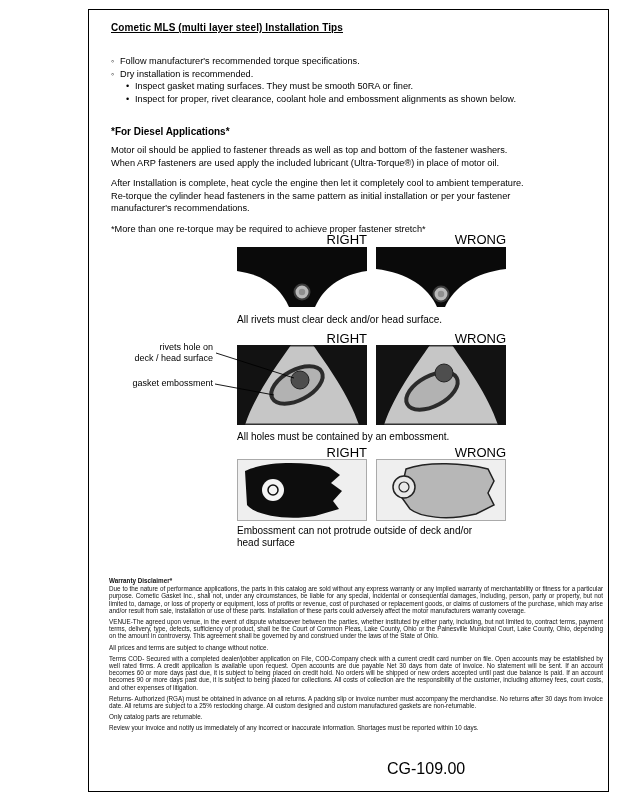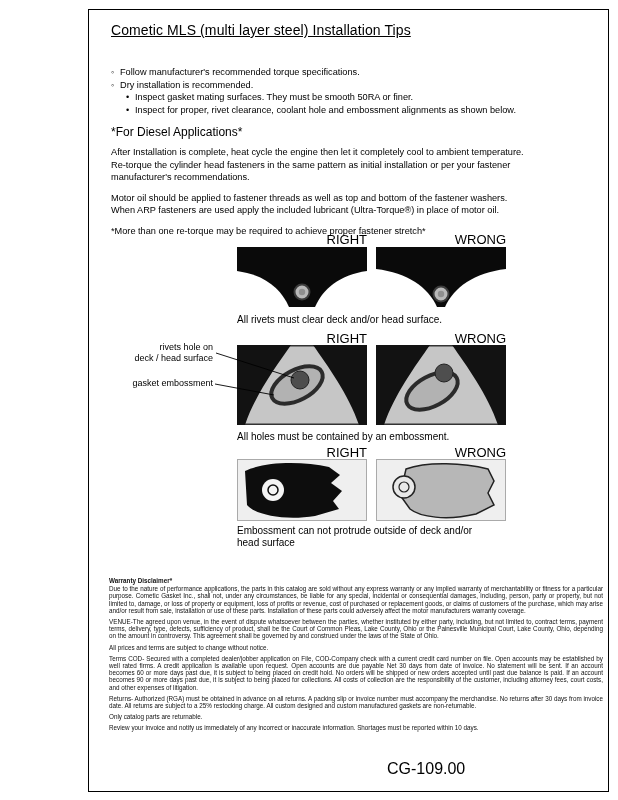--- a/index.html
+++ b/index.html
@@ -3,26 +3,26 @@
 <meta charset="utf-8">
 <style>
   *{box-sizing:border-box;margin:0;padding:0}
   html,body{background:#ffffff}
   .screen{position:relative;width:618px;height:800px;background:#ffffff;
           font-family:"Liberation Sans",sans-serif;color:#000;overflow:hidden}
   .frame{position:absolute;left:88px;top:9px;width:521px;height:783px;border:1px solid #000}
 
   
   .content{position:absolute;left:22px;top:12px;width:434px}
-  .title{font-size:14px;font-weight:normal;text-decoration:underline;margin-bottom:28px;letter-spacing:.1px}
+  .title{font-size:10px;font-weight:bold;text-decoration:underline;margin-bottom:22px;letter-spacing:.1px}
   .bullet{position:relative;font-size:9.2px;line-height:12.5px;padding-left:9px}
   .bullet::before{content:"◦";position:absolute;left:0;top:0}
   .sub{margin-left:15px}
   .sub::before{content:"•"}
-  .h2{font-size:12px;font-weight:normal;margin:9px 0 7px}
+  .h2{font-size:10px;font-weight:bold;margin:21px 0 7px}
   .para{font-size:9.2px;line-height:12.5px;margin-bottom:8px;width:420px}
 
   
   .diagrams{position:absolute;left:0;top:222px;width:521px;height:350px}
   .dlabel{position:absolute;width:130px;text-align:right;font-size:13px}
   .col-l{left:148px}
   .col-r{left:287px}
   .panel{position:absolute;width:130px}
   .panel svg{display:block;width:100%;height:100%}
   .r1{top:15px;height:60px}
@@ -55,22 +55,22 @@
 
     <div class="content">
       <div class="title">Cometic MLS (multi layer steel) Installation Tips</div>
 
       <div class="bullet">Follow manufacturer's recommended torque specifications.</div>
       <div class="bullet">Dry installation is recommended.</div>
       <div class="bullet sub">Inspect gasket mating surfaces.  They must be smooth 50RA or finer.</div>
       <div class="bullet sub">Inspect for proper, rivet clearance, coolant hole and embossment alignments as shown below.</div>
 
       <div class="h2">*For Diesel Applications*</div>
+      <p class="para">Motor oil should be applied to fastener threads as well as top and bottom of the fastener washers. When ARP fasteners are used apply the included lubricant (Ultra-Torque®) in place of motor oil.</p>
       <p class="para">After Installation is complete, heat cycle the engine then let it completely cool to ambient temperature. Re-torque the cylinder head fasteners in the same pattern as initial installation or per your fastener manufacturer's recommendations.</p>
-      <p class="para">Motor oil should be applied to fastener threads as well as top and bottom of the fastener washers. When ARP fasteners are used apply the included lubricant (Ultra-Torque®) in place of motor oil.</p>
       <p class="para">*More than one re-torque may be required to achieve proper fastener stretch*</p>
     </div>
 
     <div class="diagrams">
 
       <div class="dlabel col-l lab1">RIGHT</div>
       <div class="dlabel col-r lab1">WRONG</div>
 
       <div class="panel col-l r1">
         <svg viewBox="0 0 130 60">

